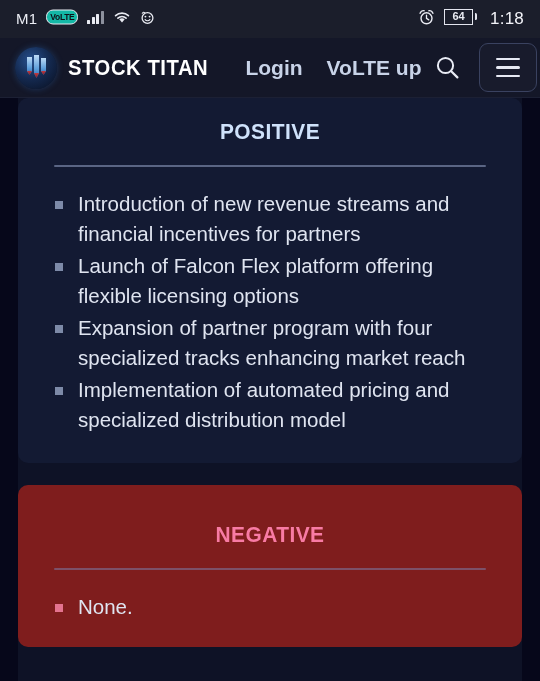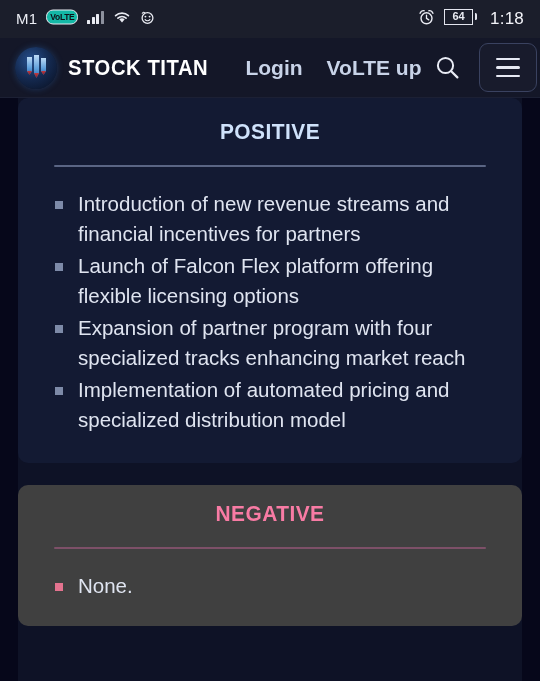--- a/index.html
+++ b/index.html
@@ -217,23 +217,23 @@
     border-radius: 10px;
     padding: 18px 0 22px;
   }
   .card-positive {
     background: #131a33;
     margin-top: 0;
     padding-top: 14px;
     padding-bottom: 26px;
   }
   .card-negative {
-    background: #404040;
+    background: #7f1d1d;
     margin-top: 22px;
-    padding-top: 9px;
+    padding-top: 30px;
   }
 
   .card-title {
     text-align: center;
     font-family: "Liberation Sans Narrow", "Liberation Sans", sans-serif;
     font-weight: bold;
     font-variant: small-caps;
     text-transform: lowercase;
     font-size: 31px;
     letter-spacing: .5px;

